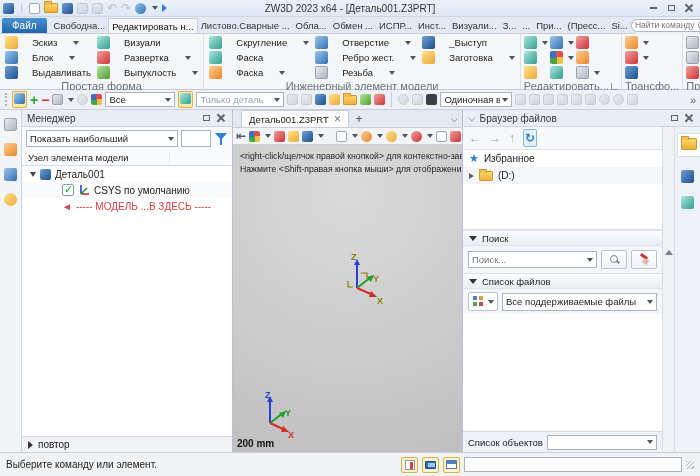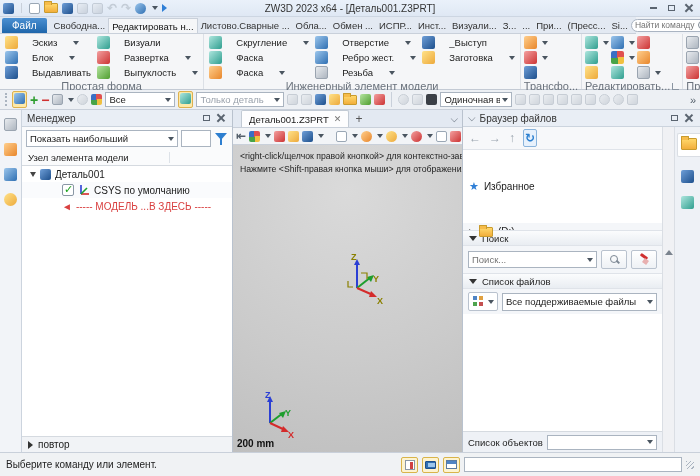--- a/index.html
+++ b/index.html
@@ -125,21 +125,21 @@
   
   .browser { left:462px; top:110px; width:238px; height:342px; background:#f2f4f8; border-left:1px solid #b9c2ce; display:flex; flex-direction:column; }
   .fb-body { flex:1; display:flex; }
   .fb-content { width:199px; display:flex; flex-direction:column; background:#fff; }
   .fb-scroll { width:12px; background:#f0f1f4; border-left:1px solid #dadee4; display:flex; flex-direction:column; align-items:center; }
   .fb-scroll .up { margin-top:123px; width:0; height:0; border-left:4px solid transparent; border-right:4px solid transparent; border-bottom:5px solid #7a838e; }
   .fb-strip { width:26px; background:#eef1f6; border-left:1px solid #dadee4; display:flex; flex-direction:column; align-items:center; padding-top:6px; gap:13px; }
   .fb-strip .active-tab { background:#fff; border:1px solid #dadee4; border-right:none; padding:4px 3px; margin-right:-1px; border-radius:2px 0 0 2px; }
   .fb-nav { height:23px; display:flex; align-items:center; gap:8px; padding:0 6px; background:#f7f8fa; border-bottom:1px solid #e0e4ea; }
   .fb-tree { height:80px; border-bottom:1px solid #e0e4ea; }
-  .fb-row { height:17px; display:flex; align-items:center; gap:5px; padding:0 6px; font-size:10px;margin-top:28px; }
+  .fb-row { height:17px; display:flex; align-items:center; gap:5px; padding:0 6px; font-size:10px; }
   .fb-row:nth-child(2){ background:#f4f6f9; }
   .sechead { height:16px; background:linear-gradient(#fbfcfd,#e9edf2); border-top:1px solid #dfe3e9; border-bottom:1px solid #dfe3e9; display:flex; align-items:center; gap:5px; padding:0 6px; font-size:9.5px; color:#222; }
   .fb-searchrow { height:27px; display:flex; align-items:center; gap:4px; padding:0 5px; background:#f4f6f9; }
   .fb-searchrow .combo { flex:1; height:17px; }
   .fb-searchrow .combo input { border:none; outline:none; width:100%; font-size:9.5px; font-family:inherit; background:transparent; color:#333; }
   .sqbtn { width:26px; height:19px; background:linear-gradient(#fff,#eef1f5); border:1px solid #b9c2ce; border-radius:2px; display:flex; align-items:center; justify-content:center; }
   .ico-clean { position:relative; width:12px; height:12px; }
   .ico-clean::before { content:""; position:absolute; left:2px; top:1px; width:8px; height:3px; background:#d03030; transform:rotate(35deg); border-radius:1px; }
   .ico-clean::after { content:""; position:absolute; left:5px; top:5px; width:5px; height:5px; background:#e8b0b0; transform:rotate(35deg); }
   .fb-filesrow { height:25px; display:flex; align-items:center; gap:4px; padding:0 5px; background:#f4f6f9; }
@@ -310,39 +310,20 @@
           </div>
       </div>
     </div>
     <div class="glabel">Инженерный элемент модели</div>
   </div>
 
   <div class="rgroup">
     <div class="rgrid">
       <div class="rcol">
         <div class="irow">
-            <span class="chip c-orange"></span>
-            <span class="dd"></span>
-          </div>
-        <div class="irow">
-            <span class="chip c-red"></span>
-            <span class="dd"></span>
-          </div>
-        <div class="irow">
-            <span class="chip c-dkblue"></span>
-          </div>
-      </div>
-    </div>
-    <div class="glabel">Трансфо...</div>
-  </div>
-
-  <div class="rgroup">
-    <div class="rgrid">
-      <div class="rcol">
-        <div class="irow">
             <span class="chip c-teal"></span>
             <span class="dd"></span>
           </div>
         <div class="irow">
             <span class="chip c-teal"></span>
           </div>
         <div class="irow">
             <span class="chip c-yellow"></span>
           </div>
       </div>
@@ -369,20 +350,39 @@
         <div class="irow">
             <span class="chip c-gray"></span>
             <span class="dd"></span>
           </div>
       </div>
     </div>
     <div class="glabel">
         <span>Редактировать...</span>
         <span class="launcher"></span>
       </div>
+  </div>
+
+  <div class="rgroup">
+    <div class="rgrid">
+      <div class="rcol">
+        <div class="irow">
+            <span class="chip c-orange"></span>
+            <span class="dd"></span>
+          </div>
+        <div class="irow">
+            <span class="chip c-red"></span>
+            <span class="dd"></span>
+          </div>
+        <div class="irow">
+            <span class="chip c-dkblue"></span>
+          </div>
+      </div>
+    </div>
+    <div class="glabel">Трансфо...</div>
   </div>
 
   <div class="rgroup">
     <div class="rgrid">
       <div class="rcol">
         <div class="irow">
             <span class="chip c-gray"></span>
             <span class="dd"></span>
           </div>
         <div class="irow">

